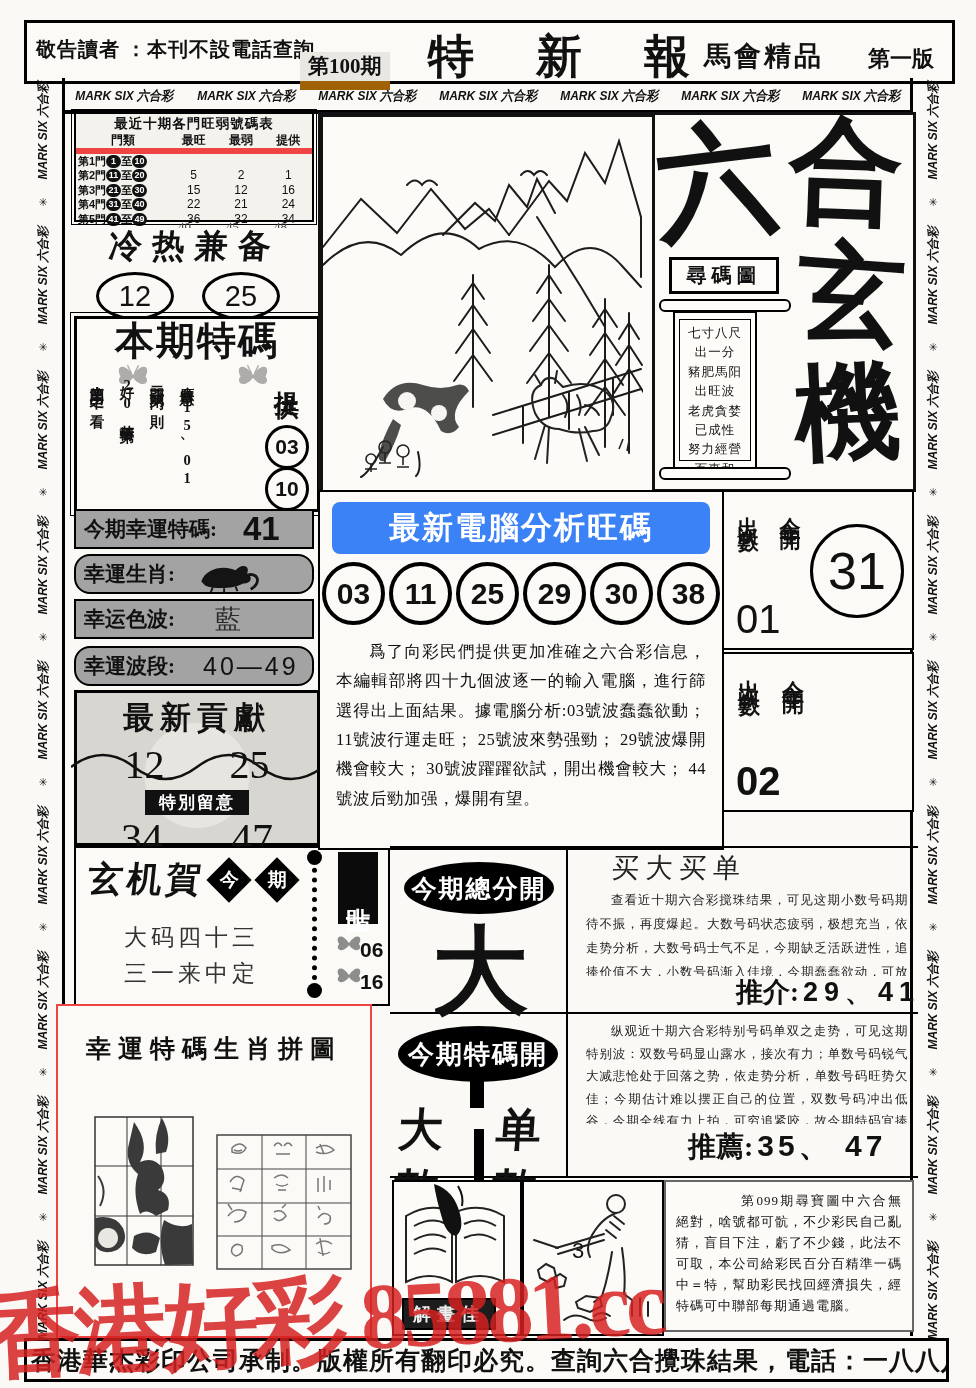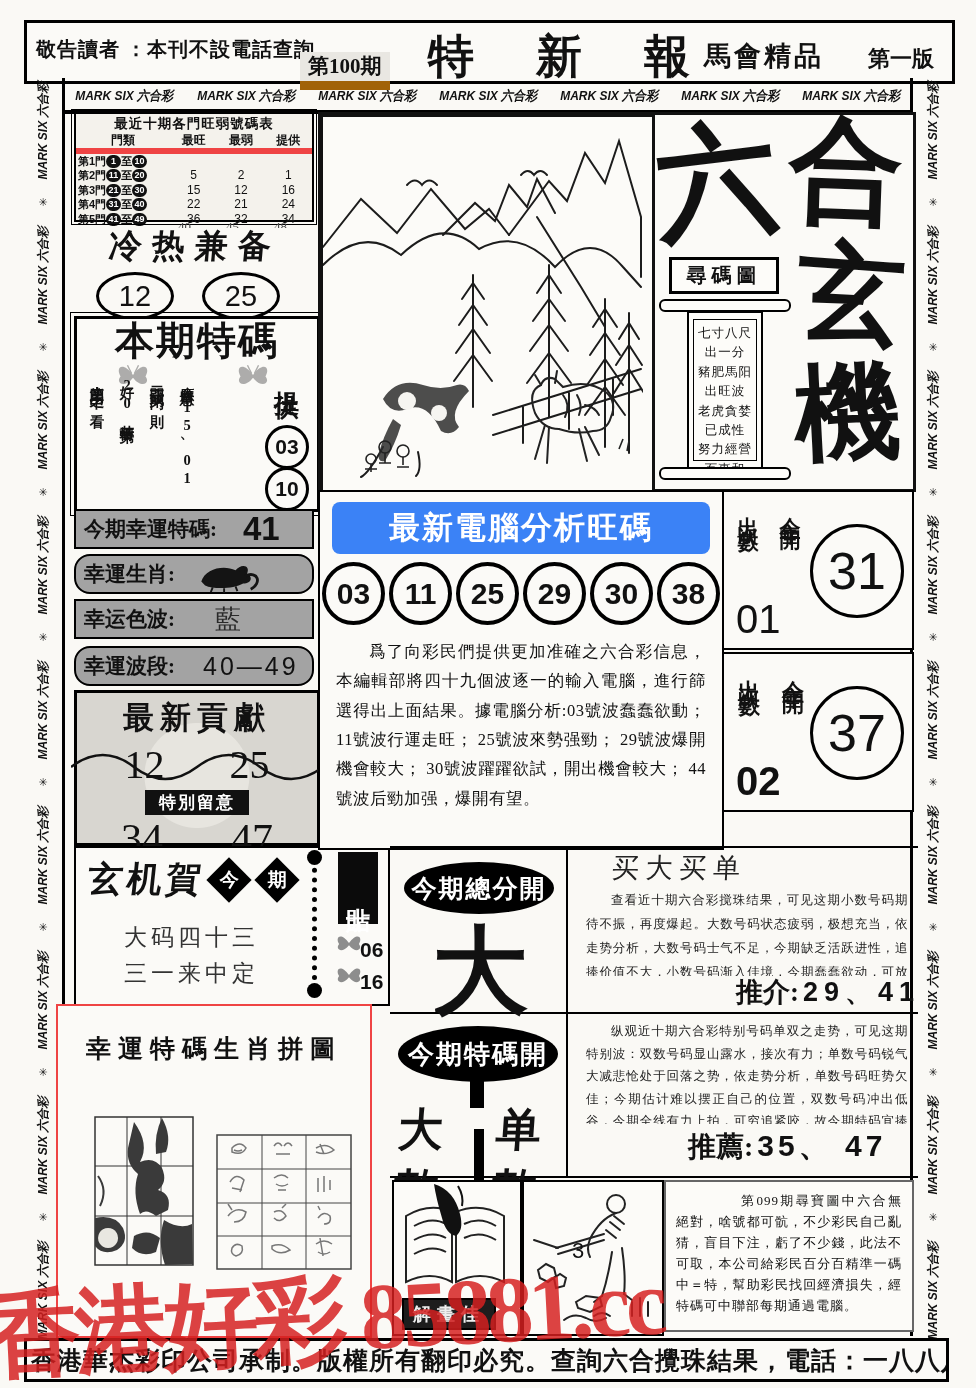--- a/index.html
+++ b/index.html
@@ -98,21 +98,21 @@
   .pz-title{text-align:center;font-size:25px;font-weight:bold;letter-spacing:7px;margin-top:26px;}
   
   .pic-box{left:318px;top:112px;width:330px;height:374px;border:5px solid #111;background:#fcfbf8;}
   
   .mast{left:652px;top:112px;width:258px;height:374px;border:3px solid #111;background:#fbfaf7;}
   .mz{position:absolute;font-weight:900;line-height:1;}
   .scroll-label{position:absolute;left:14px;top:142px;width:104px;border:3px solid #000;background:#fdfcf9;
                 text-align:center;font-size:20px;font-weight:900;letter-spacing:5px;padding:2px 0;}
   .scroll-rod{position:absolute;left:4px;width:128px;height:9px;border:2px solid #000;border-radius:6px;
               background:#fdfcf9;}
-  .scroll-body{position:absolute;left:32px;top:196px;width:76px;height:158px;border:2px solid #000;
+  .scroll-body{position:absolute;left:18px;top:196px;width:84px;height:158px;border:2px solid #000;
                background:#fdfcf9;padding:6px 4px;box-sizing:border-box;}
   .scroll-inner{border:1px solid #000;height:100%;box-sizing:border-box;padding:4px 2px;
                 font-size:12.5px;line-height:1.55;letter-spacing:1px;text-align:center;}
   
   .comp{left:318px;top:490px;width:402px;height:356px;border:2px solid #000;background:#fbfaf7;}
   .comp-head{margin:10px 12px 8px;background:#3b82f6;color:#fff;border-radius:8px;height:52px;display:flex;
              align-items:center;justify-content:center;font-size:31px;font-weight:900;letter-spacing:2px;}
   .comp-balls{display:flex;justify-content:center;gap:4px;margin-top:4px;}
   .ball{width:55px;height:55px;border:4px solid #000;border-radius:50%;display:flex;align-items:center;
         justify-content:center;font-size:30px;font-weight:900;font-family:"Liberation Sans",sans-serif;}
@@ -492,21 +492,20 @@
     </div>
     <div class="ys-count">01</div>
     <div class="ys-ball">31</div>
   </div>
   <div class="abs ys ys-bold" style="top:652px">
     <div class="ys-labels">
       <div class="vlab">出次數</div>
       <div class="vlab">今年開</div>
     </div>
     <div class="ys-count" style="font-weight:bold">02</div>
-    <div class="ys-ball">37</div>
   </div>
 
   <div class="abs hdiv" style="top:846px"></div>
   <div class="abs hdiv" style="top:1012px"></div>
   <div class="abs hdiv" style="top:1176px"></div>
   <div class="abs vdiv"></div>
 
   <div class="abs badge-oval" style="left:404px;top:862px;width:150px;height:52px;font-size:25px">今期總分開</div>
   <div class="abs big-da" style="left:432px;top:908px">大</div>
   <div class="abs essay-title" style="left:612px;top:850px;width:288px">买 大 买 单</div>

